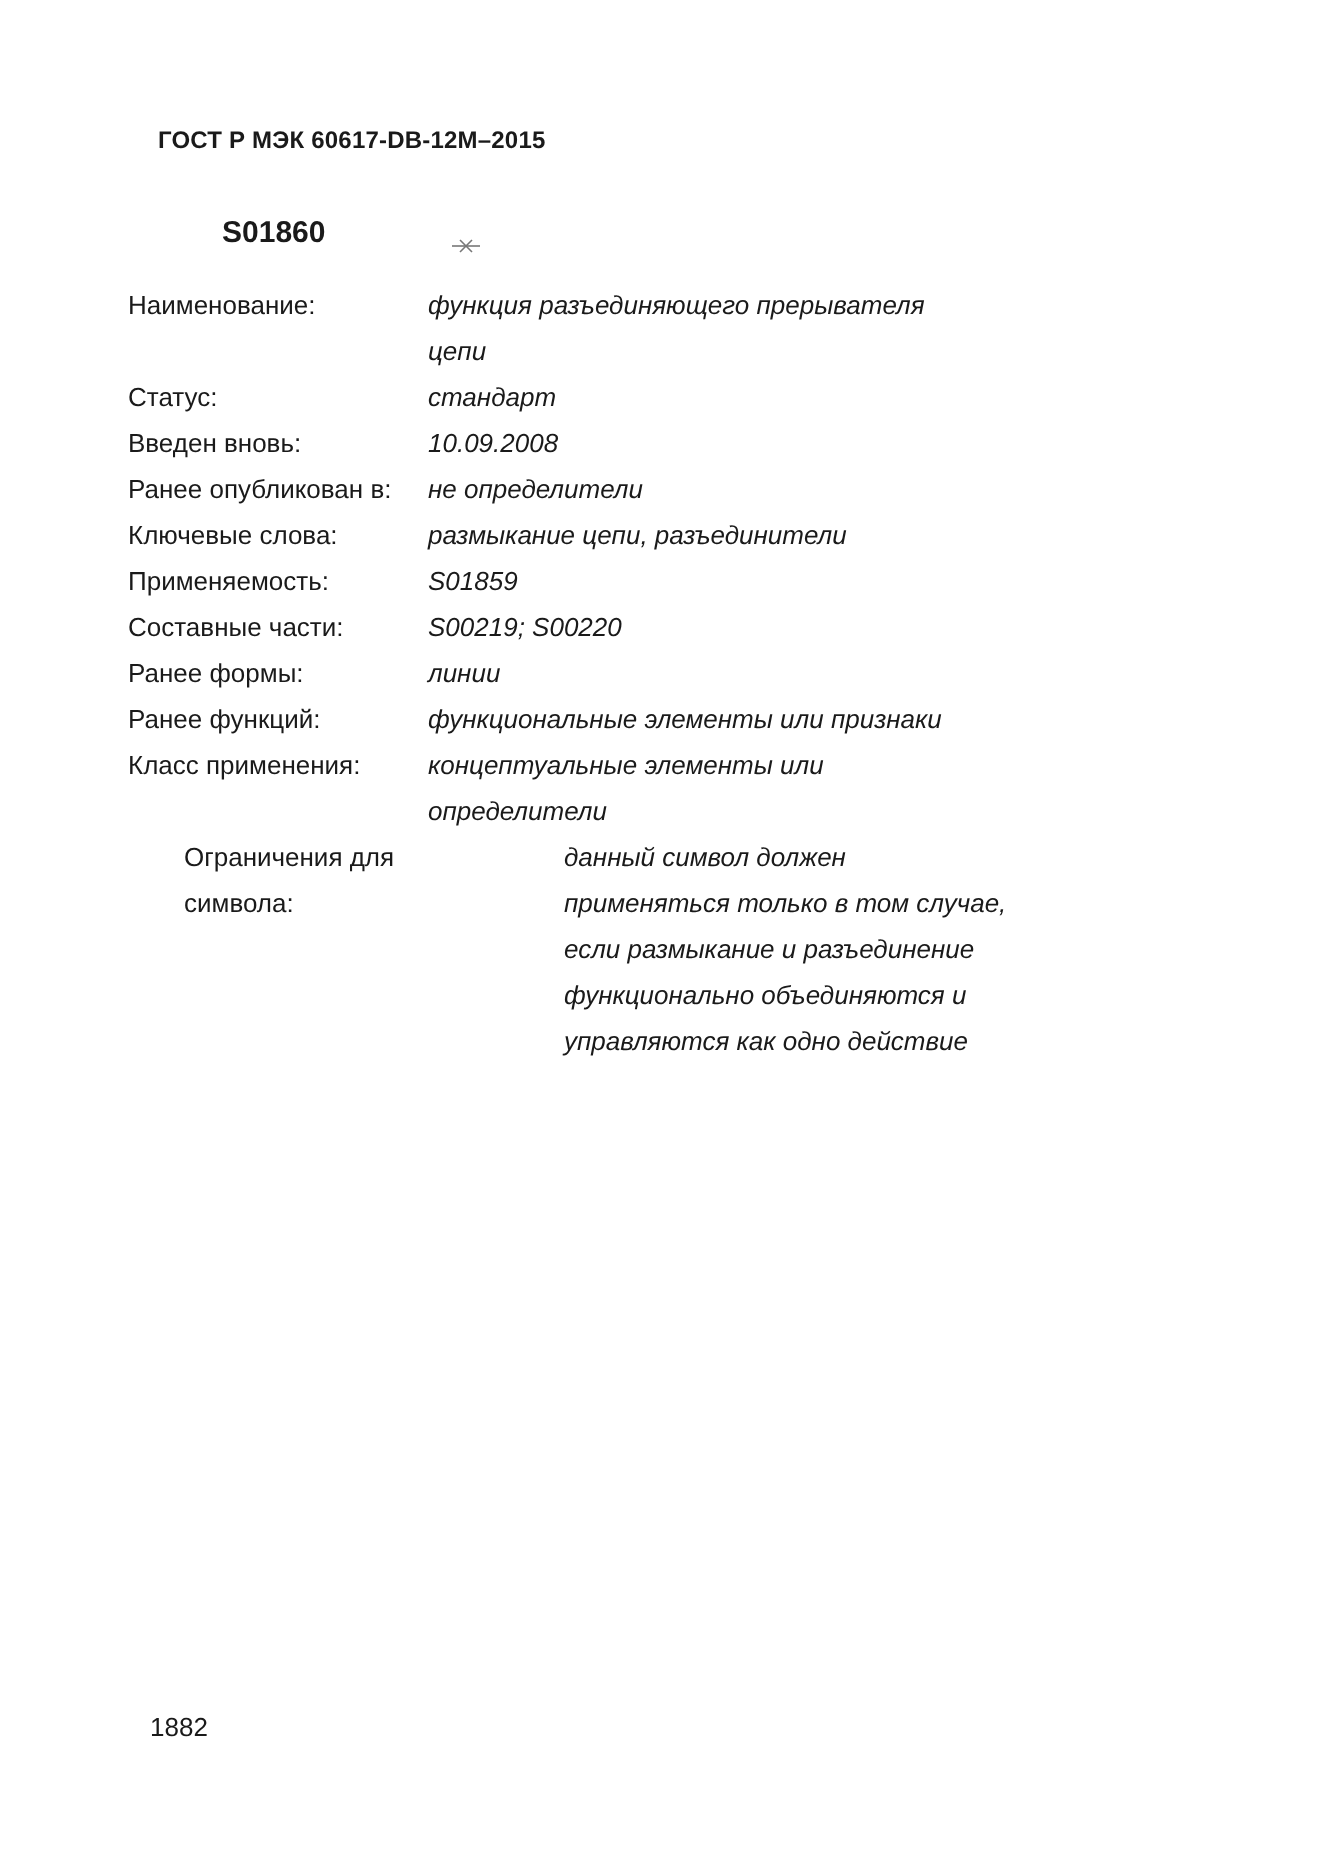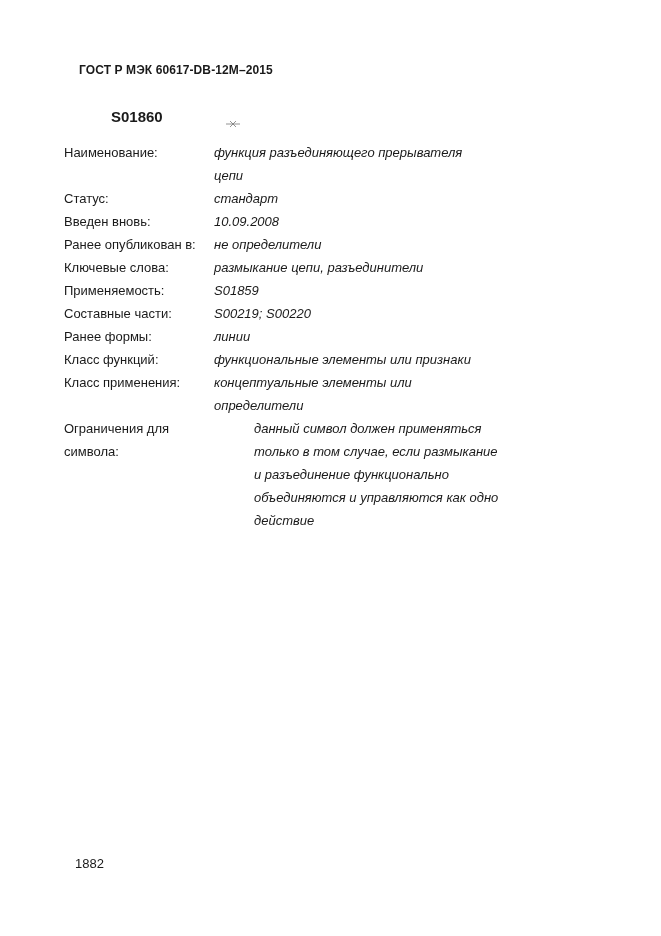--- a/index.html
+++ b/index.html
@@ -107,26 +107,26 @@
   </div>
   <div class="row">
     <div class="label">Составные части:</div>
     <div class="value">S00219; S00220</div>
   </div>
   <div class="row">
     <div class="label">Ранее формы:</div>
     <div class="value">линии</div>
   </div>
   <div class="row">
-    <div class="label">Класс функций:</div>
+    <div class="label">Ранее функций:</div>
     <div class="value">функциональные элементы или признаки</div>
   </div>
   <div class="row">
     <div class="label">Класс применения:</div>
     <div class="value">концептуальные элементы или определители</div>
   </div>
   <div class="row">
-    <div class="label" style="padding-right:40px;">Ограничения для символа:</div>
+    <div class="label" style="padding-right:40px;margin-left:28px;">Ограничения для символа:</div>
     <div class="value" style="padding-right:80px;">данный символ  должен применяться только в том случае, если размыкание и разъединение функционально объединяются и управляются как одно действие</div>
   </div>
 </div>
 
 <div class="page-num">1882</div>
 
 </body></html>

